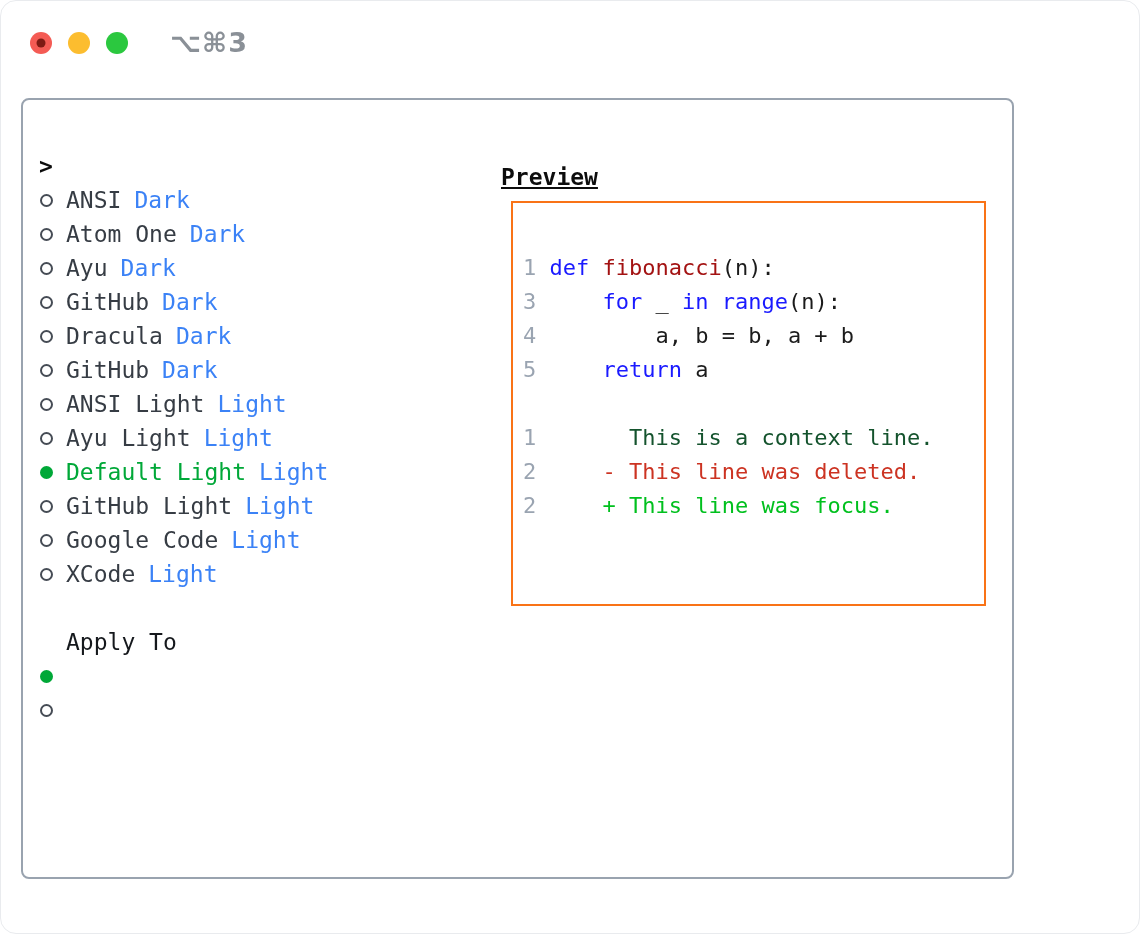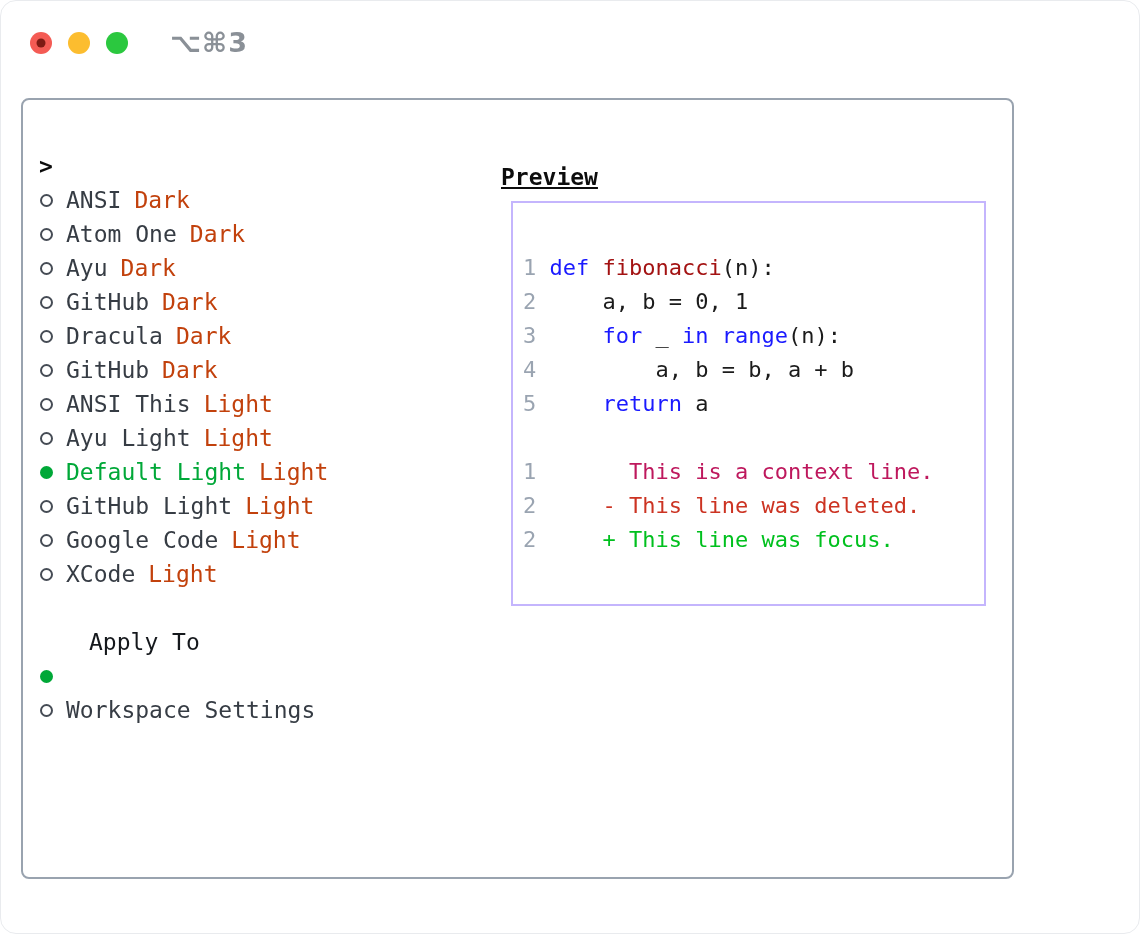--- a/index.html
+++ b/index.html
@@ -59,49 +59,49 @@
     font-size: 23px; white-space: pre;
   }
   .marker { width: 27px; flex: none; display: flex; align-items: center; }
   .cursor { font-weight: bold; color: #0d0d0d; }
   .radio {
     width: 13px; height: 13px; border-radius: 50%;
     border: 2px solid #464c55; margin-left: 1px;
   }
   .radio.sel { border-color: var(--c-selection, #00a838); background: var(--c-selection, #00a838); }
   .hdr { font-weight: bold; color: #0d0d0d; }
-  .subhdr { color: #15181c; margin-left: 23px; }
+  .subhdr { color: #15181c; }
   .t-label { color: #363c44; }
   .t-label.sel { color: var(--c-selection, #00a838); }
-  .variant { color: #c2410c; margin-left: 13px; }
+  .variant { color: #3b82f6; margin-left: 13px; }
   .help-row { color: #a9b1bc; }
 
   
   .preview-title {
     position: absolute; left: 478px; top: 60px;
     height: 34px; line-height: 34px;
     font-weight: bold; font-size: 23px; color: #0d0d0d; text-decoration: underline;
   }
   .preview-box {
     position: absolute; left: 488px; top: 101px;
     width: 475px; height: 405px;
-    border: 2px solid #c4b5fd;
+    border: 2px solid #f97316;
     background: #ffffff;
     padding: 48px 0 0 10px;
     overflow: hidden;
   }
   .code-line {
     height: 34px; line-height: 34px;
     font-size: 22px; white-space: pre;
   }
   .lineno { display: inline-block; width: 1ch; margin-right: 1ch; color: #9aa4b1; }
   .s-keyword  { color: var(--c-keyword, #1a1aff); }
   .s-function { color: var(--c-function, #a31212); }
   .s-plain    { color: #1b1b1b; }
-  .s-context  { color: #be185d; }
+  .s-context  { color: #14532d; }
   .s-deleted  { color: var(--c-deleted, #cc3322); }
   .s-added    { color: var(--c-added, #00c01e); }
 </style>
 </head>
 <body>
 
 <div class="canvas">
 
   <div class="titlebar">
     <span class="light light-close">
@@ -114,38 +114,37 @@
 
   <div class="app-box">
     <div class="left-pane" id="left-rows">
         <div class="trow "><span class="marker"><span class="cursor">&gt;</span></span></div>
         <div class="trow theme-item"><span class="marker"><span class="radio"></span></span><span class="t-label">ANSI</span><span class="variant">Dark</span></div>
         <div class="trow theme-item"><span class="marker"><span class="radio"></span></span><span class="t-label">Atom One</span><span class="variant">Dark</span></div>
         <div class="trow theme-item"><span class="marker"><span class="radio"></span></span><span class="t-label">Ayu</span><span class="variant">Dark</span></div>
         <div class="trow theme-item"><span class="marker"><span class="radio"></span></span><span class="t-label">GitHub</span><span class="variant">Dark</span></div>
         <div class="trow theme-item"><span class="marker"><span class="radio"></span></span><span class="t-label">Dracula</span><span class="variant">Dark</span></div>
         <div class="trow theme-item"><span class="marker"><span class="radio"></span></span><span class="t-label">GitHub</span><span class="variant">Dark</span></div>
-        <div class="trow theme-item"><span class="marker"><span class="radio"></span></span><span class="t-label">ANSI This</span><span class="variant">Light</span></div>
+        <div class="trow theme-item"><span class="marker"><span class="radio"></span></span><span class="t-label">ANSI Light</span><span class="variant">Light</span></div>
         <div class="trow theme-item"><span class="marker"><span class="radio"></span></span><span class="t-label">Ayu Light</span><span class="variant">Light</span></div>
         <div class="trow theme-item"><span class="marker"><span class="radio sel"></span></span><span class="t-label sel">Default Light</span><span class="variant">Light</span></div>
         <div class="trow theme-item"><span class="marker"><span class="radio"></span></span><span class="t-label">GitHub Light</span><span class="variant">Light</span></div>
         <div class="trow theme-item"><span class="marker"><span class="radio"></span></span><span class="t-label">Google Code</span><span class="variant">Light</span></div>
         <div class="trow theme-item"><span class="marker"><span class="radio"></span></span><span class="t-label">XCode</span><span class="variant">Light</span></div>
         <div class="trow "></div>
         <div class="trow "><span class="marker"></span><span class="subhdr">Apply To</span></div>
         <div class="trow apply-option"><span class="marker"><span class="radio sel"></span></span></div>
-        <div class="trow apply-option"><span class="marker"><span class="radio"></span></span><span class="t-label">Workspace Settings</span></div>
+        <div class="trow apply-option"><span class="marker"><span class="radio"></span></span></div>
         <div class="trow "></div>
       </div>
 
     <div class="preview-title">Preview</div>
     <div class="preview-box">
       <div id="code-lines">
           <div class="code-line"><span class="lineno">1</span><span class="s-keyword">def</span><span class="s-plain"> </span><span class="s-function">fibonacci</span><span class="s-plain">(n):</span></div>
-          <div class="code-line"><span class="lineno">2</span><span class="s-plain">    a, b = 0, 1</span></div>
           <div class="code-line"><span class="lineno">3</span><span class="s-plain">    </span><span class="s-keyword">for</span><span class="s-plain"> _ </span><span class="s-keyword">in</span><span class="s-plain"> </span><span class="s-keyword">range</span><span class="s-plain">(n):</span></div>
           <div class="code-line"><span class="lineno">4</span><span class="s-plain">        a, b = b, a + b</span></div>
           <div class="code-line"><span class="lineno">5</span><span class="s-plain">    </span><span class="s-keyword">return</span><span class="s-plain"> a</span></div>
           <div class="code-line"><span class="lineno"></span></div>
           <div class="code-line"><span class="lineno">1</span><span class="s-context">      This is a context line.</span></div>
           <div class="code-line"><span class="lineno">2</span><span class="s-deleted">    - This line was deleted.</span></div>
           <div class="code-line"><span class="lineno">2</span><span class="s-added">    + This line was focus.</span></div>
         </div>
     </div>
   </div>

